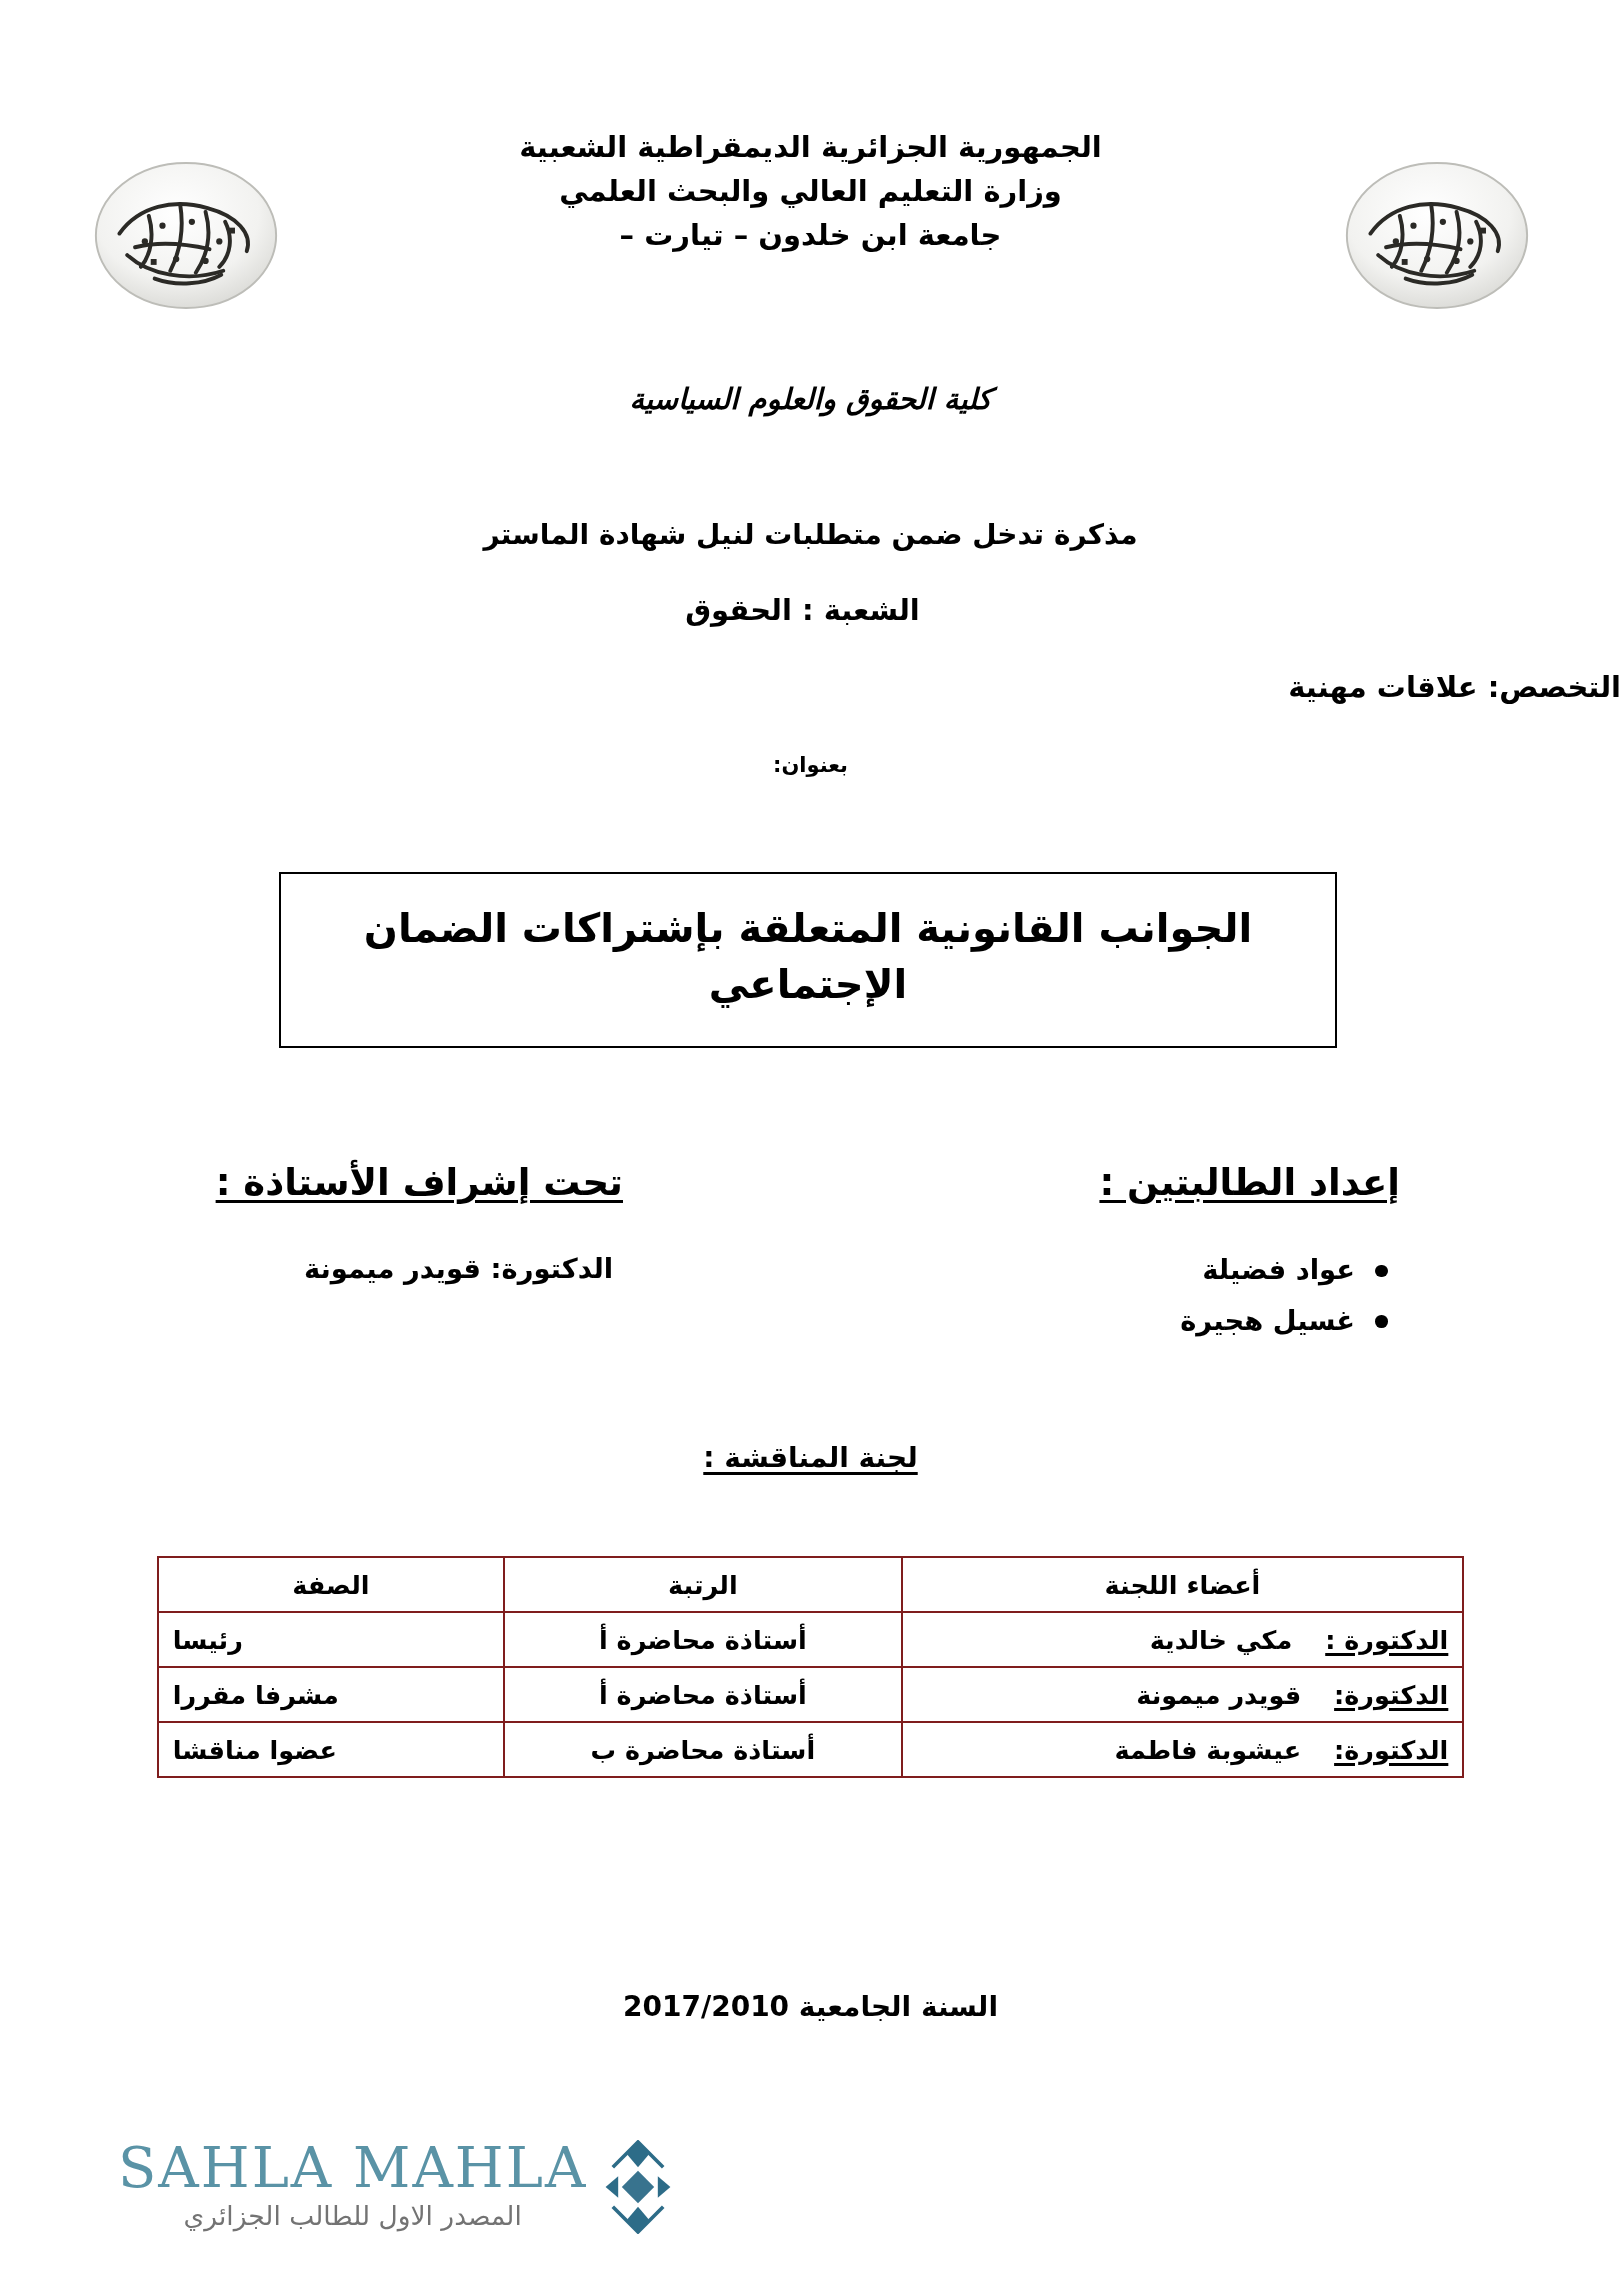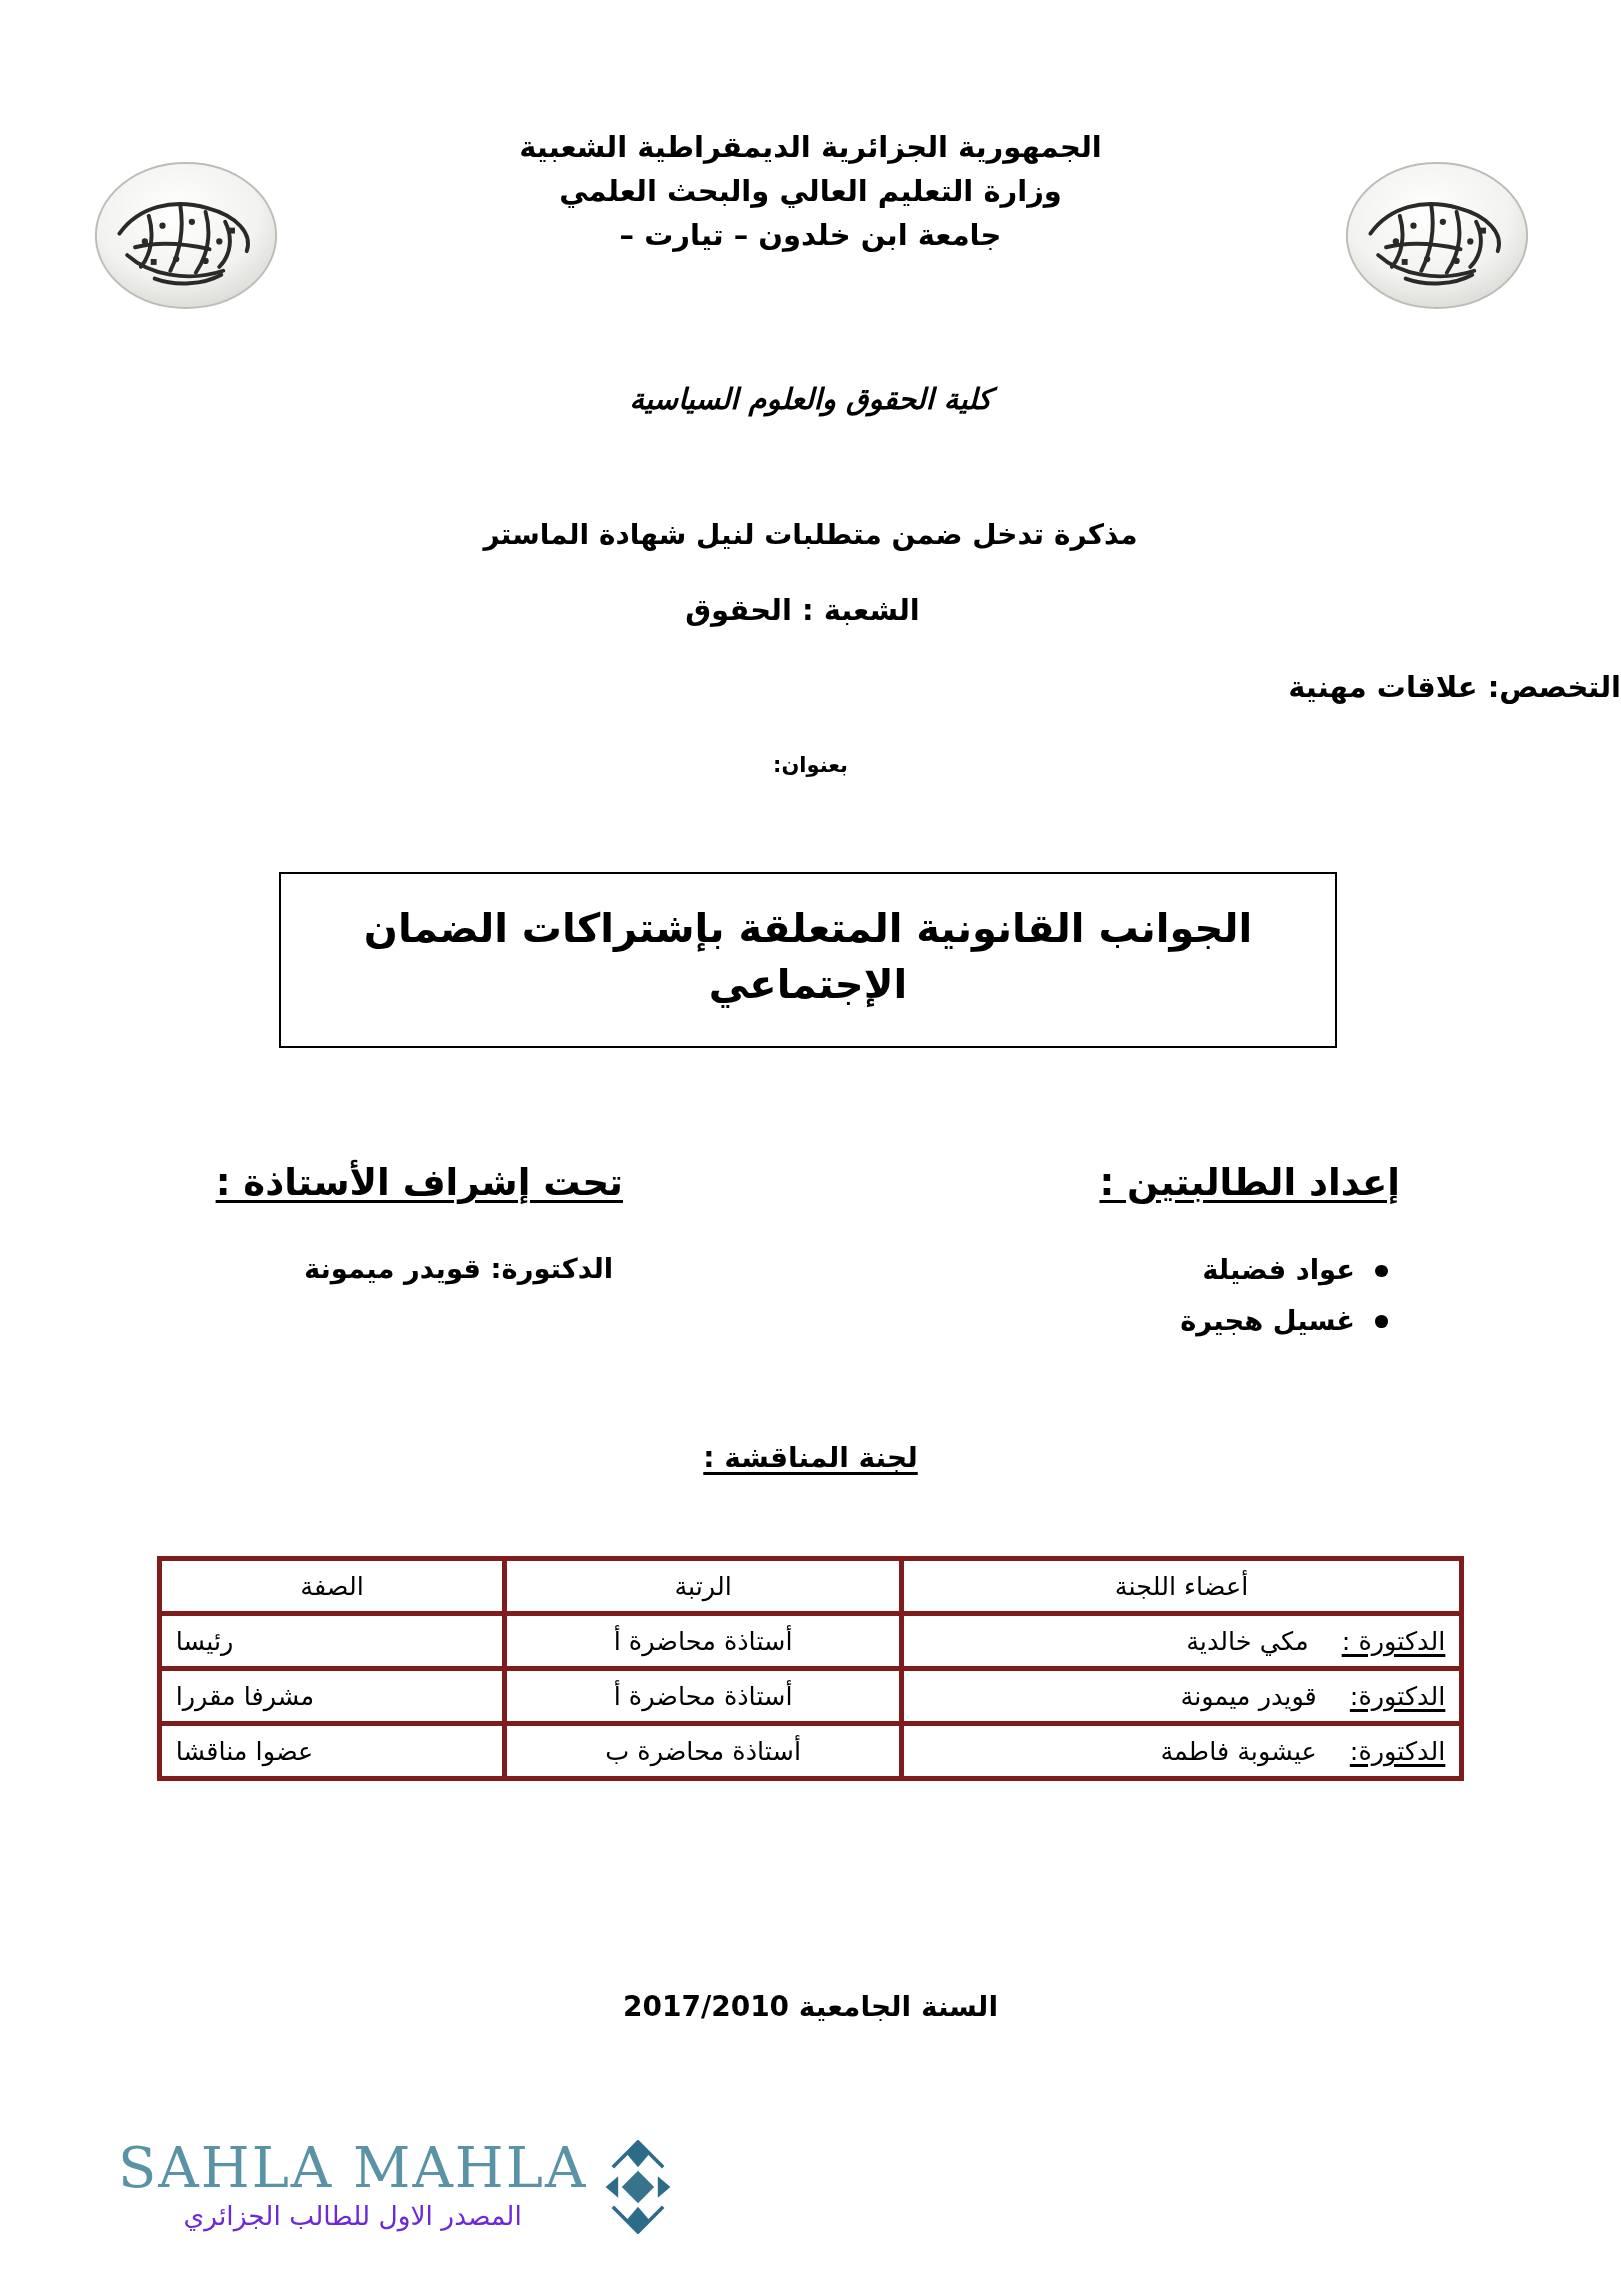--- a/index.html
+++ b/index.html
@@ -187,24 +187,24 @@
     top: 1556px;
     right: 157px;
     left: 157px;
   }
   table.jury {
     width: 100%;
     border-collapse: collapse;
     table-layout: fixed;
   }
   table.jury td {
-    border: 5px solid #7f1d1d;
+    border: 2px solid #7f1d1d;
     height: 55px;
     font-size: 25.5px;
-    font-weight: normal;
+    font-weight: bold;
     padding: 2px 13.7px;
     vertical-align: middle;
   }
   .col-members { width: 43%; text-align: right; }
   .col-rank    { width: 30.5%; text-align: center; }
   .col-role    { width: 26.5%; text-align: left; }
 
   table.jury tr.head td { text-align: center; }
 
   .doc-label {
@@ -237,21 +237,21 @@
   .wm-text { text-align: right; }
   .wm-title {
     font-family: "DejaVu Serif", "Liberation Serif", serif;
     font-size: 56px;
     letter-spacing: 2px;
     color: #5a93a6;
     line-height: 1;
   }
   .wm-sub {
     font-size: 26.5px;
-    color: #6d28d9;
+    color: #737373;
     margin-top: 3.9px;
     direction: rtl;
     text-align: center;
   }
   .wm-mark { width: 90px; height: 94px; }
   .wm-mark svg { width: 100%; height: 100%; display: block; }
 </style>
 </head>
 <body>
 

